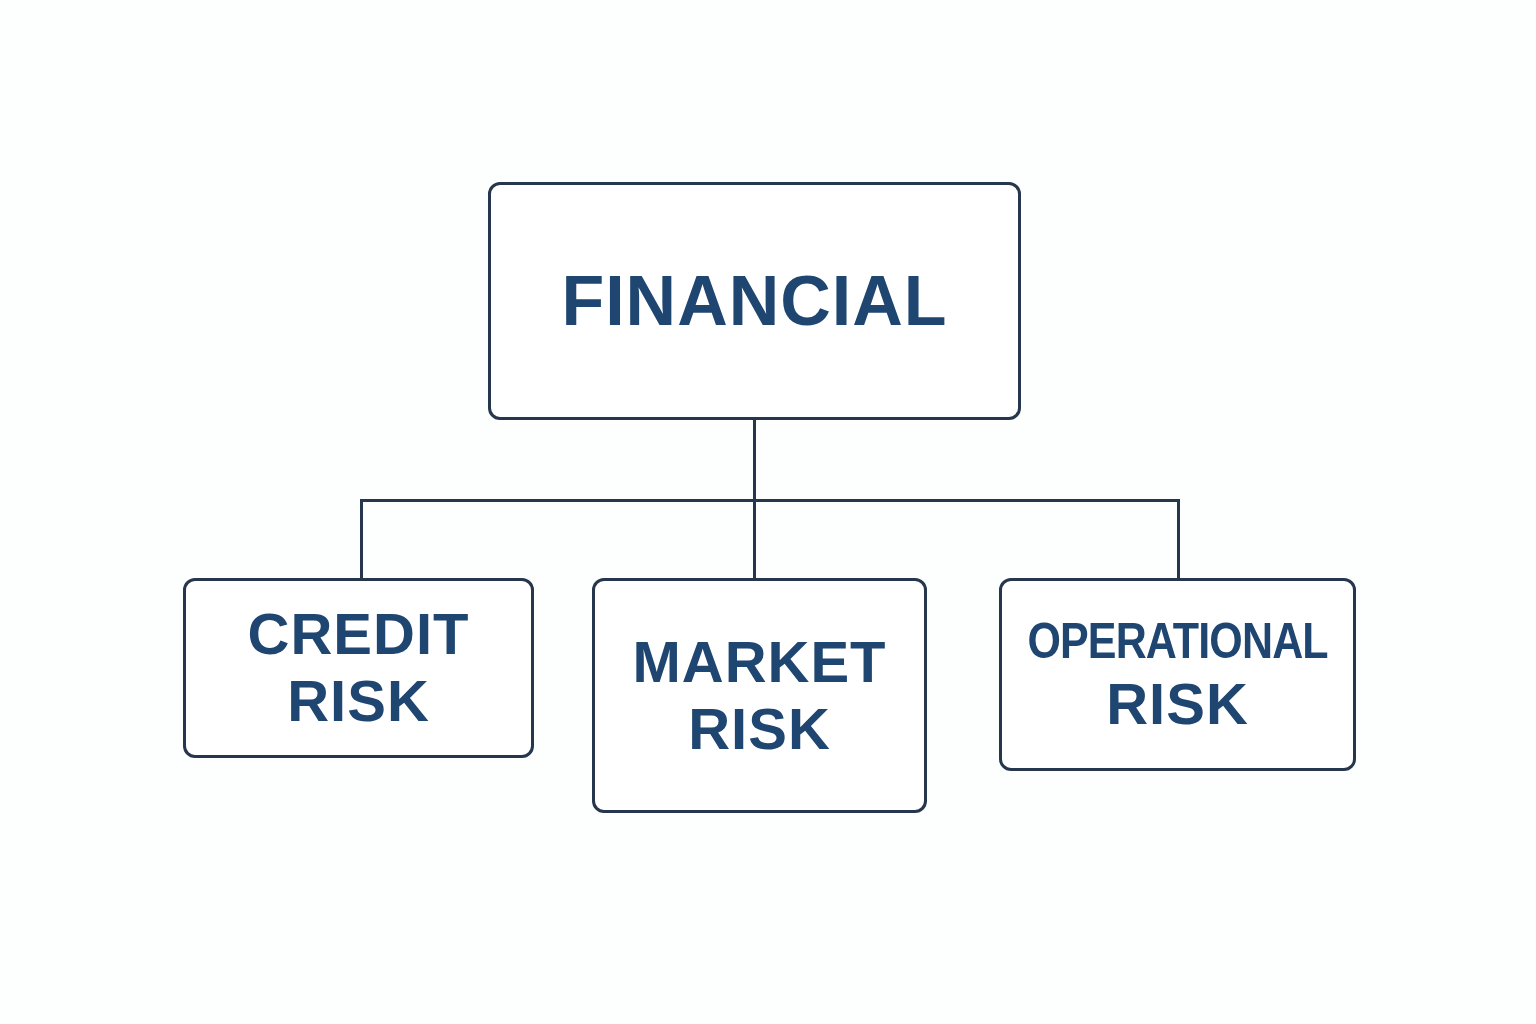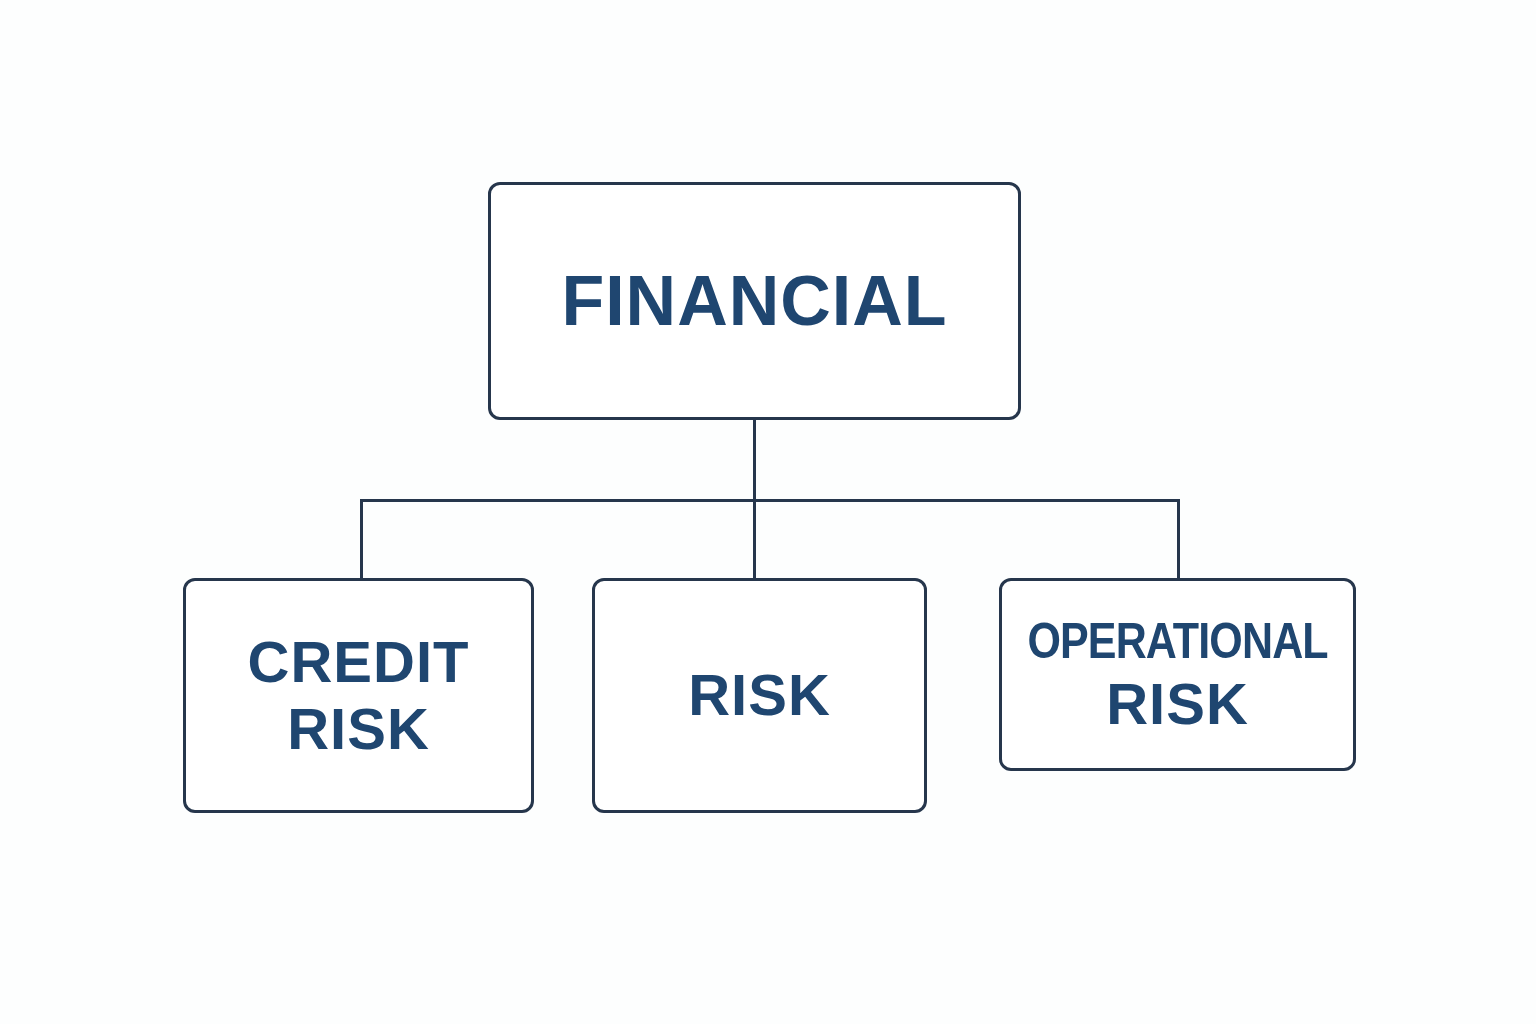--- a/index.html
+++ b/index.html
@@ -26,25 +26,26 @@
 <div class="line" style="left:753px; top:418px; width:3px; height:84px;"></div>
 <div class="line" style="left:360px; top:499px; width:820px; height:3px;"></div>
 <div class="line" style="left:360px; top:499px; width:3px; height:81px;"></div>
 <div class="line" style="left:753px; top:499px; width:3px; height:81px;"></div>
 <div class="line" style="left:1177px; top:499px; width:3px; height:81px;"></div>
 
 <div class="box top" style="left:488px; top:182px; width:533px; height:238px;">
   <div class="txt" style="color:#1f4670;">FINANCIAL</div>
 </div>
 
-<div class="box bot" style="left:183px; top:578px; width:351px; height:235px;justify-content:center;">
+<div class="box bot" style="left:183px; top:578px; width:351px; height:180px;justify-content:center;">
   <div class="txt" style="color:#1f4670;">CREDIT</div>
   <div class="txt" style="color:#1f4670;">RISK</div>
 </div>
 
 <div class="box bot" style="left:592px; top:578px; width:335px; height:235px;">
+  <div class="txt" style="color:#1f4670;">MARKET</div>
   <div class="txt" style="color:#1f4670;">RISK</div>
 </div>
 
 <div class="box bot" style="left:999px; top:578px; width:357px; height:193px;">
   <div class="txt narrow" style="color:#1f4670;">OPERATIONAL</div>
   <div class="txt" style="color:#1f4670;">RISK</div>
 </div>
 
 </body></html>

